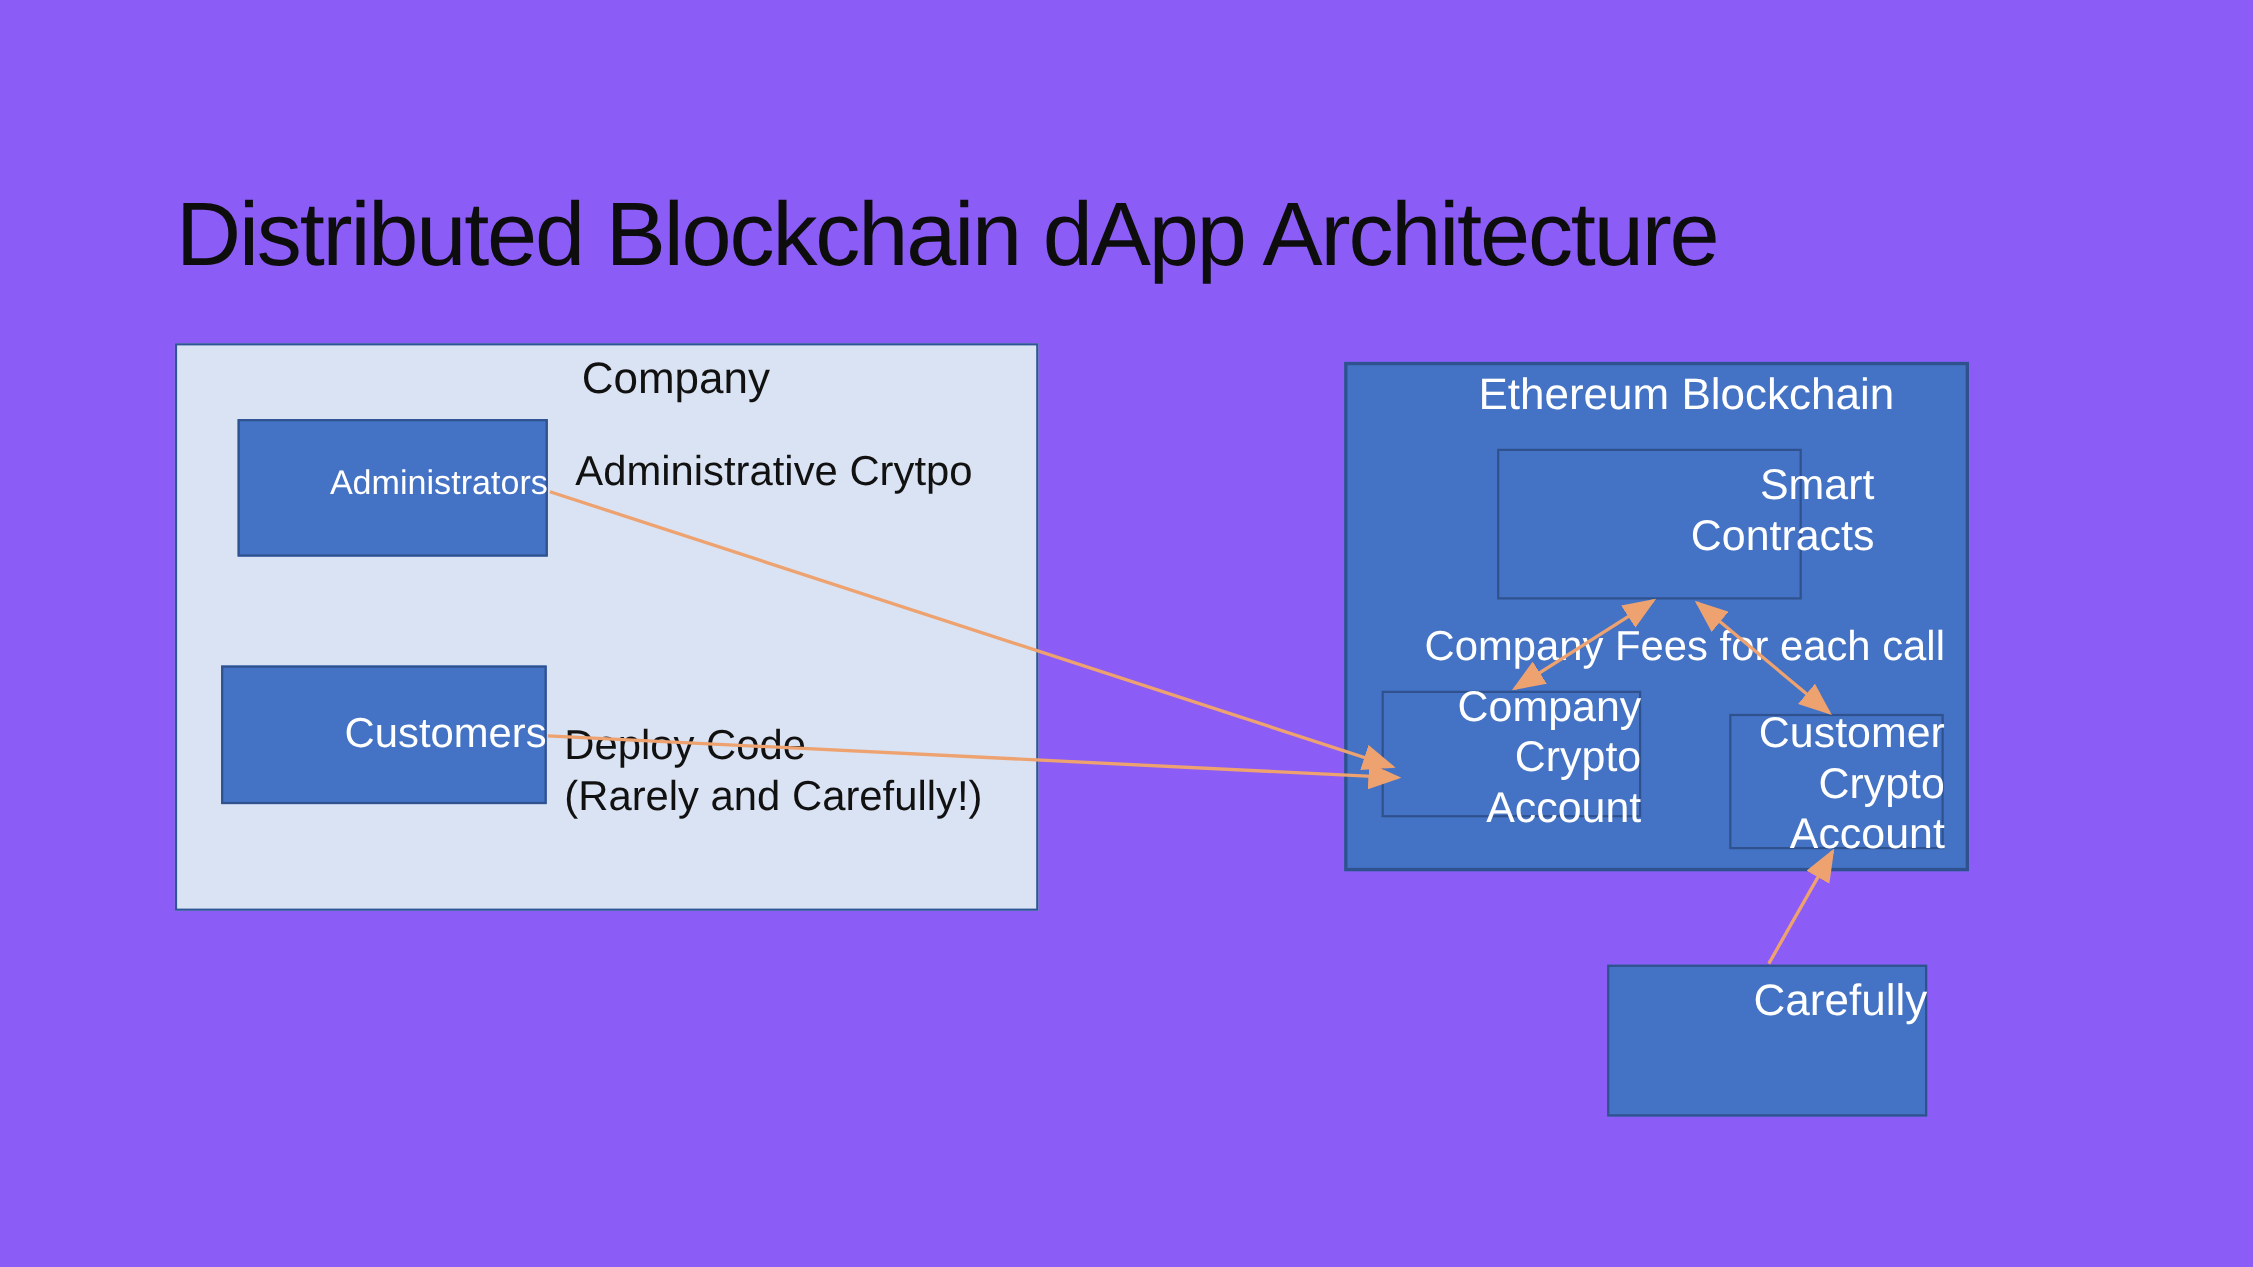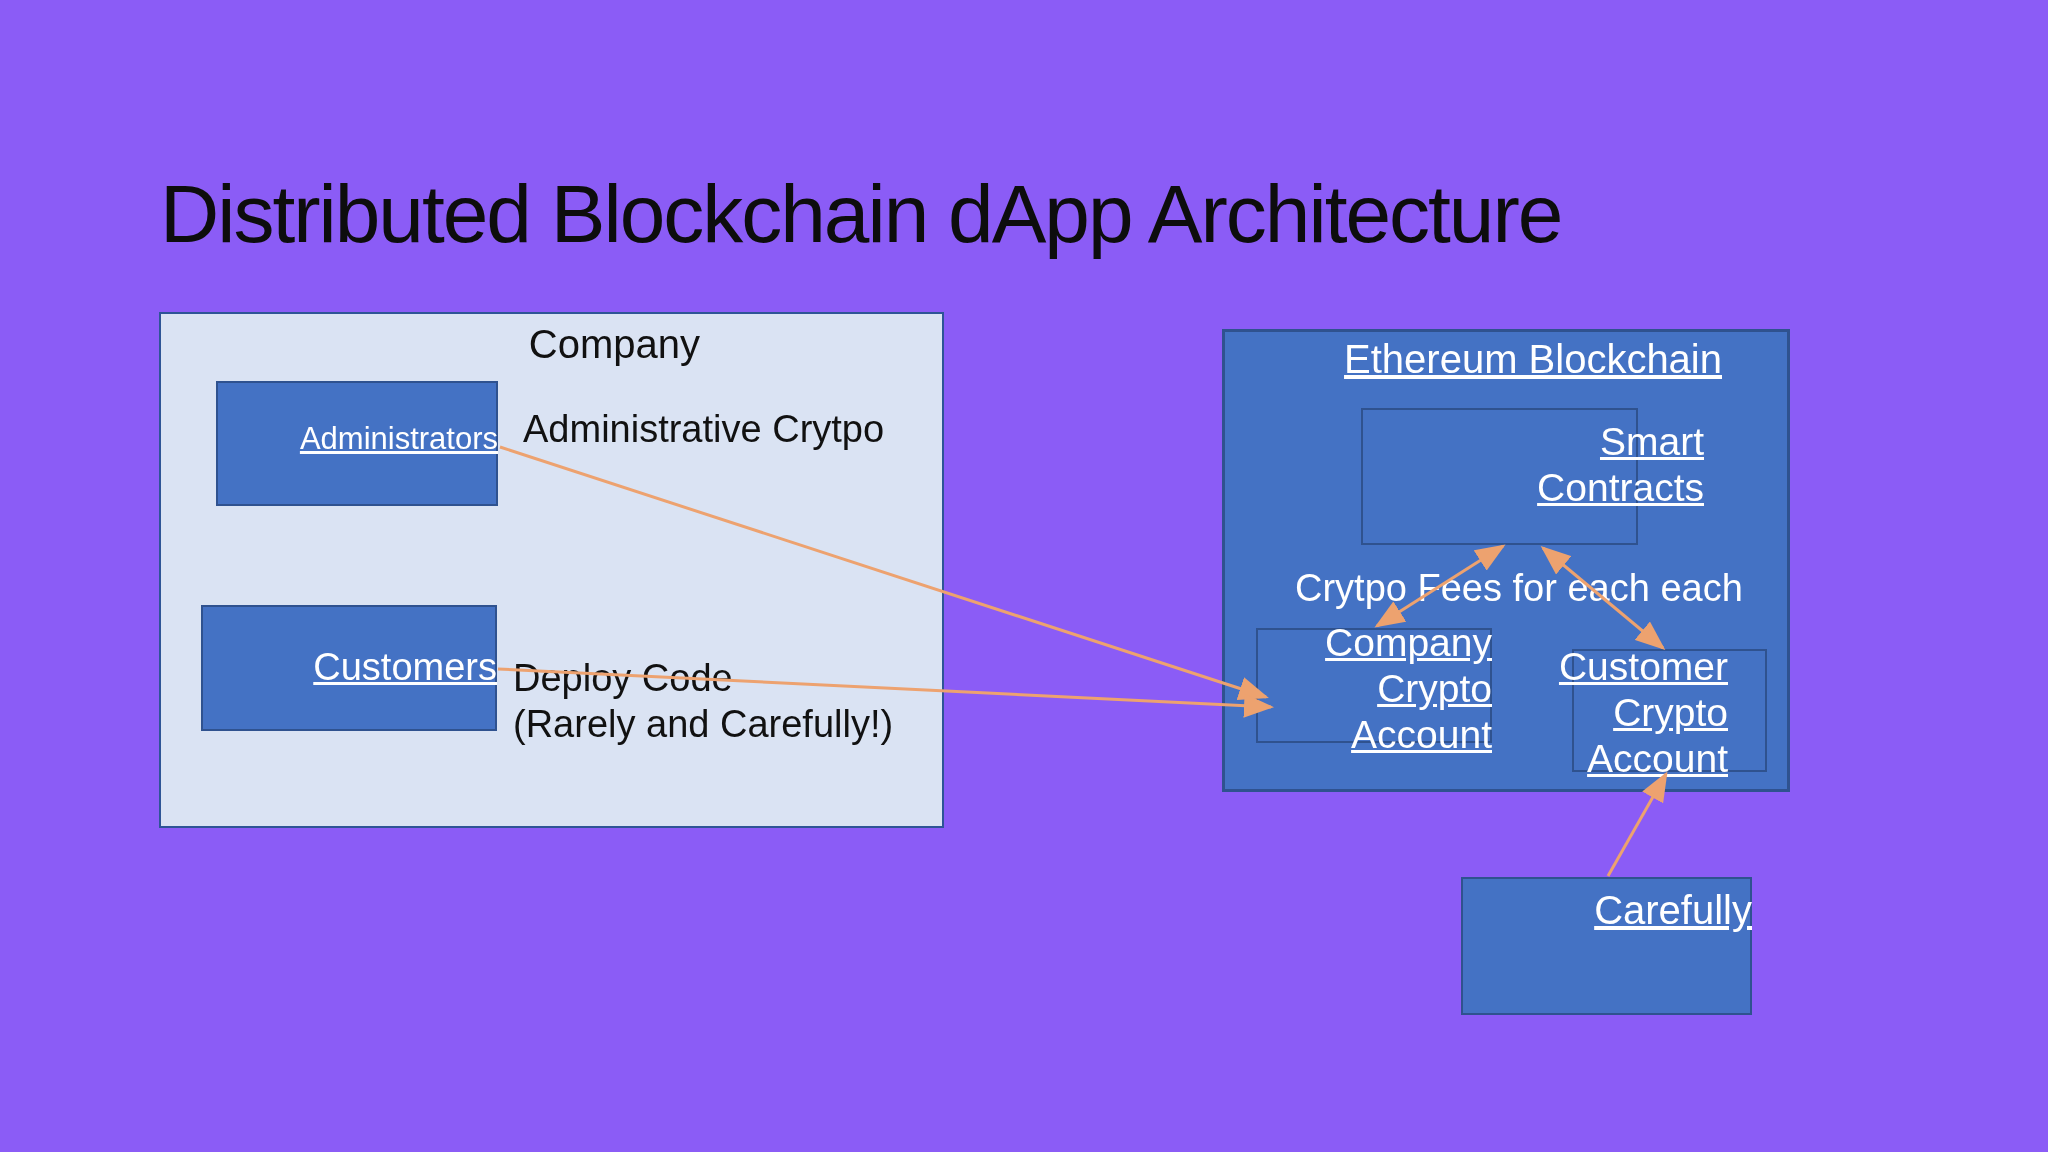--- a/index.html
+++ b/index.html
@@ -53,30 +53,30 @@
   .company-crypto-node  { left: 1256px; top: 628px; width: 236px; height: 115px; }
   .customer-crypto-node { left: 1572px; top: 649px; width: 195px; height: 123px; }
   .customers-node { left: 1461px; top: 877px; width: 291px; height: 138px; }
 
   .label {
     position: absolute;
     text-align: right;
     white-space: pre-line;
   }
   .dark-label { color: var(--body_text, #111111); }
-  .white-label { color: var(--node_text, #ffffff); text-decoration: underline; }
+  .white-label { color: var(--node_text, #ffffff); }
 
   .company-title   { left: 400px; top: 322px; width: 300px; font-size: 40px; }
   .eth-title       { left: 1292px; top: 337px; width: 430px; font-size: 40px; }
 
   .admin-label     { left: 216px; top: 421px; width: 282px; font-size: 31px; }
   .dev-label       { left: 201px; top: 646px; width: 296px; font-size: 38px; }
   .smart-label     { left: 1427px; top: 419px; width: 277px; font-size: 39px; line-height: 46px; }
   .company-crypto-label  { left: 1256px; top: 620px; width: 236px; font-size: 39px; line-height: 46px; }
-  .customer-crypto-label { left: 1532px; top: 644px; width: 196px; font-size: 39px; line-height: 46px; }
+  .customer-crypto-label { left: 1572px; top: 644px; width: 196px; font-size: 39px; line-height: 46px; }
   .customers-label { left: 1461px; top: 888px; width: 291px; font-size: 40px; }
 
   .annotation {
     position: absolute;
     font-size: 38px;
     line-height: 46px;
     color: var(--body_text, #111111);
     white-space: nowrap;
   }
   .admin-actions { left: 523px; top: 406px; }
@@ -112,21 +112,21 @@
     <div>(Rarely and Carefully!)</div>
   </div>
 
   <div class="group-box eth-box"></div>
   <div class="label white-label eth-title">Ethereum Blockchain</div>
 
   <div class="node outline-only smart-node"></div>
   <div class="label white-label smart-label">Smart
 Contracts</div>
 
-  <div class="annotation fees-note">Crytpo Fees for each each</div>
+  <div class="annotation fees-note">Company Fees for each call</div>
 
   <div class="node outline-only company-crypto-node"></div>
   <div class="label white-label company-crypto-label">Company
 Crypto
 Account</div>
 
   <div class="node outline-only customer-crypto-node"></div>
   <div class="label white-label customer-crypto-label">Customer
 Crypto
 Account</div>

